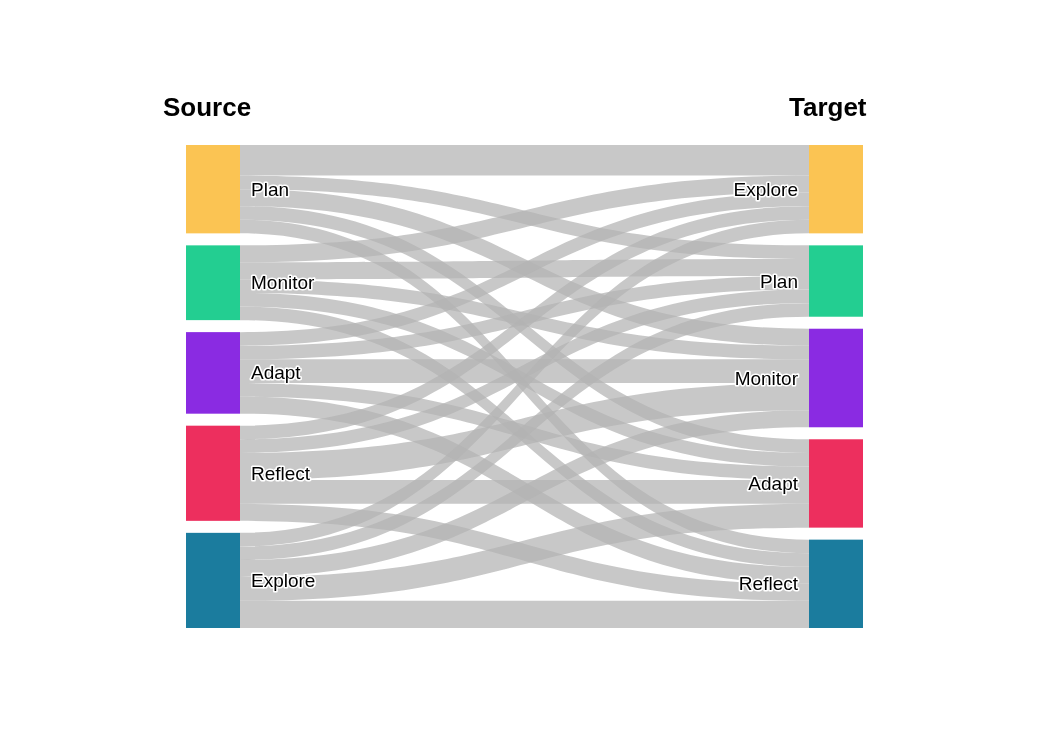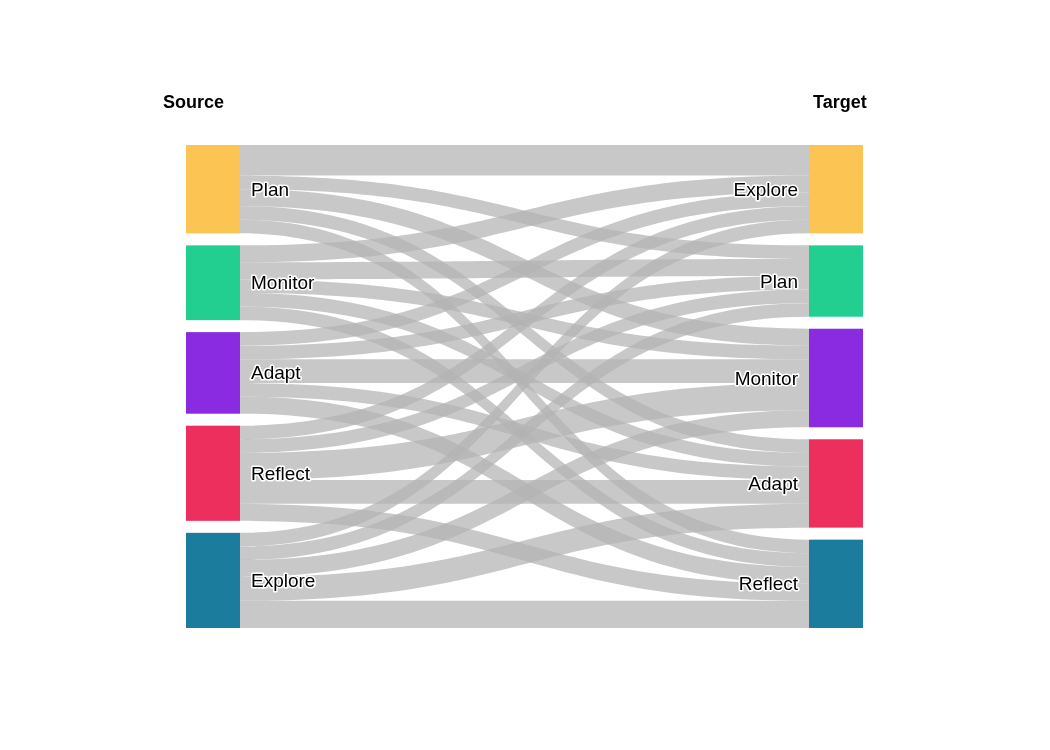--- a/index.html
+++ b/index.html
@@ -16,27 +16,27 @@
   #canvas-wrap {
     position: relative;
     width: 1050px;
     height: 750px;
     background: #ffffff;
   }
   .col-heading {
     position: absolute;
     font-family: "Liberation Sans", sans-serif;
     font-weight: bold;
-    font-size: 18px;
+    font-size: 26px;
     color: #000000;
     letter-spacing: 0px;
     white-space: nowrap;
   }
   #source-heading { left: 163px; top: 92px; }
-  #target-heading { left: 789px; top: 92px; margin-left: 24px; }
+  #target-heading { left: 789px; top: 92px; }
   svg#sankey {
     position: absolute;
     left: 0;
     top: 0;
     width: 1050px;
     height: 750px;
     display: block;
   }
   .node-rect { stroke: none; }
   .link-path { fill: #b3b3b3; fill-opacity: 0.72; stroke: none; }

